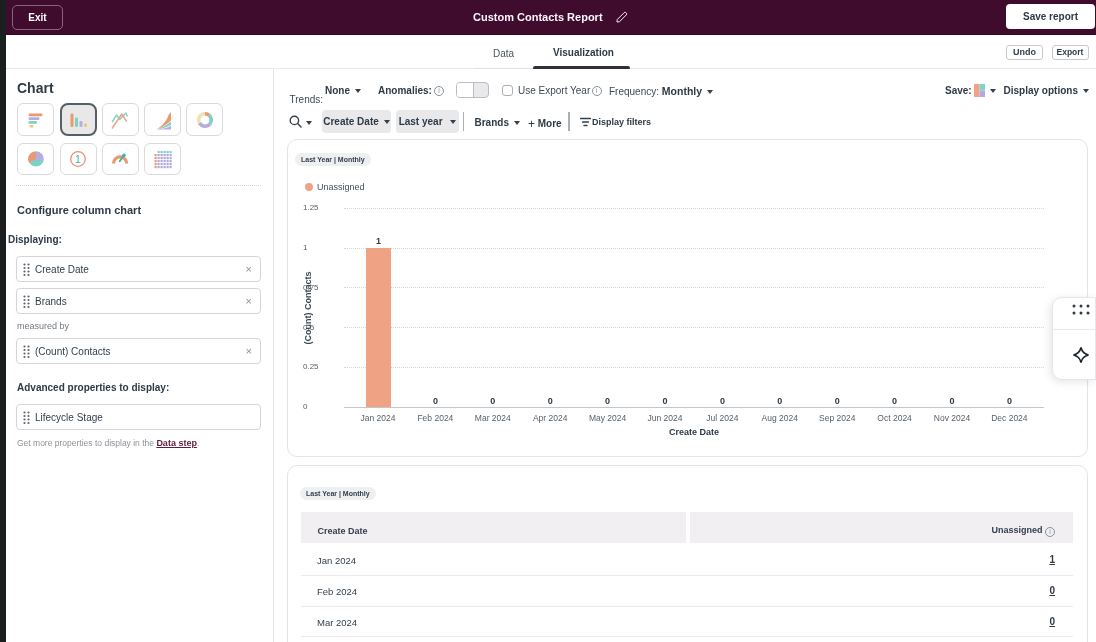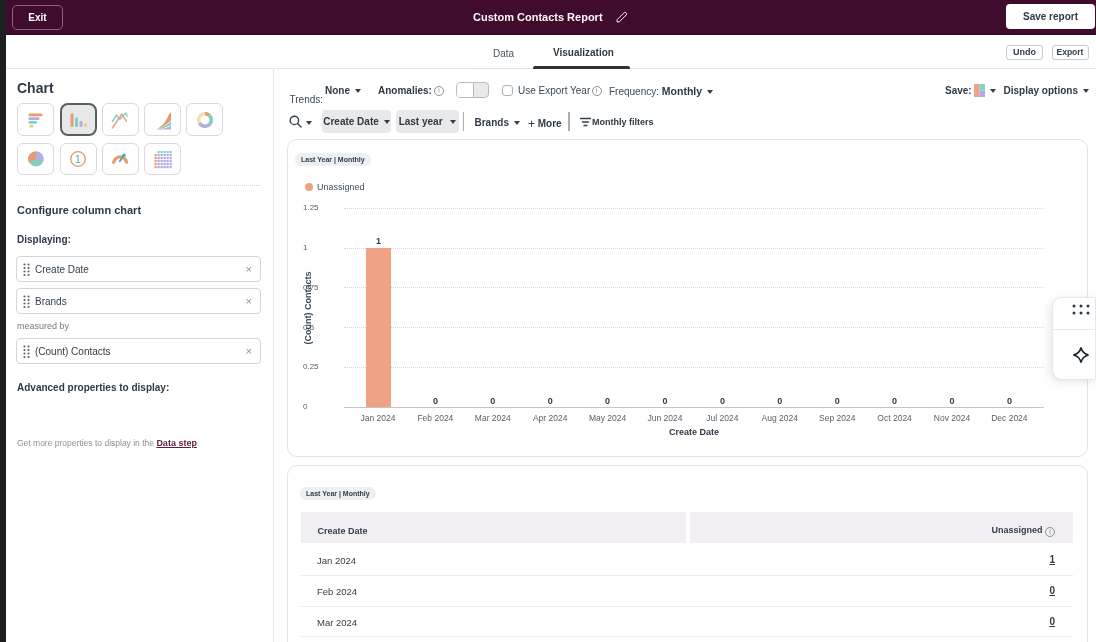--- a/index.html
+++ b/index.html
@@ -28,21 +28,21 @@
 
 
 #sidebar { left:6px; top:69px; width:268px; height:573px; background:#fff; border-right:1px solid #e5e5e7; }
 .sb { position:absolute; white-space:nowrap; }
 #sb-chart-h { left:11px; top:11px; font-size:14px; font-weight:bold; color:#2e3a45; }
 .cbtn { position:absolute; width:37px; height:33px; border:1px solid #dadadd; border-radius:6px; background:#fff; }
 .cbtn.sel { background:#e8e8e8; border:2px solid #555f66; border-radius:8px; }
 .cbtn svg { position:absolute; left:50%; top:50%; transform:translate(-50%,-50%); }
 #sep1 { left:10px; top:116px; width:245px; border-top:1px dotted #d5d5da; }
 #sb-conf { left:11px; top:135px; font-size:11px; font-weight:bold; color:#2e3a45; }
-#sb-disp { left:11px; top:165px; font-size:10px; font-weight:bold; color:#2e3a45; }
+#sb-disp { left:2px; top:165px; font-size:10px; font-weight:bold; color:#2e3a45; }
 .chip { position:absolute; left:10px; width:245px; height:26px; border:1px solid #d5d5d8; border-radius:4px; background:#fff; }
 .chip .grip { position:absolute; left:6px; top:6px; width:7px; height:14px; }
 .chip .lbl { position:absolute; left:18px; top:7px; font-size:10px; color:#33404d; white-space:nowrap; }
 .chip .x { position:absolute; right:8px; top:6px; font-size:11px; color:#8a9299; }
 #sb-meas { left:11px; top:252px; font-size:9px; color:#73797f; }
 #sb-avail { left:11px; top:313px; font-size:10px; font-weight:bold; color:#2e3a45; }
 #sb-note { left:11px; top:369px; font-size:8.5px; color:#8d9297; }
 #sb-note a { color:#611c3c; font-weight:bold; font-size:9px; text-decoration:underline; }
 
 
@@ -255,20 +255,35 @@
           <circle cx="1.5" cy="8.5" r="1.1"></circle>
           <circle cx="5.5" cy="8.5" r="1.1"></circle>
           <circle cx="1.5" cy="12" r="1.1"></circle>
           <circle cx="5.5" cy="12" r="1.1"></circle>
         </g>
       </svg>
     <span class="lbl">(Count) Contacts</span>
       <span class="x">×</span>
   </div>
   <div id="sb-avail" class="sb">Advanced properties to display:</div>
+  <div class="chip" style="top:335px;">
+    <svg class="grip" viewBox="0 0 7 14">
+        <g fill="#5a646d">
+          <circle cx="1.5" cy="1.5" r="1.1"></circle>
+          <circle cx="5.5" cy="1.5" r="1.1"></circle>
+          <circle cx="1.5" cy="5" r="1.1"></circle>
+          <circle cx="5.5" cy="5" r="1.1"></circle>
+          <circle cx="1.5" cy="8.5" r="1.1"></circle>
+          <circle cx="5.5" cy="8.5" r="1.1"></circle>
+          <circle cx="1.5" cy="12" r="1.1"></circle>
+          <circle cx="5.5" cy="12" r="1.1"></circle>
+        </g>
+      </svg>
+    <span class="lbl">Lifecycle Stage</span>
+  </div>
   <div id="sb-note" class="sb">Get more properties to display in the <a>Data step</a>.</div>
 </div>
 
 <div id="main" class="abs">
 
   <div class="t1" style="left:15.5px; top:16px;margin-top:9px;">Trends:</div>
   <div class="t1b" style="left:51px; top:16px;">None<span class="caret"></span></div>
   <div class="t1b" style="left:104px; top:16px;">Anomalies:</div>
   <div class="abs info" style="left:160px; top:16.5px;">i</div>
   <div id="toggle" class="abs">
@@ -294,21 +309,21 @@
   <div class="abs" style="left:31.5px; top:52px; width:0; height:0; border-left:3.5px solid transparent; border-right:3.5px solid transparent; border-top:4.5px solid #33404d;"></div>
   <div class="pill2" style="left:48px; width:69px;">Create Date<span class="caret"></span></div>
   <div class="pill2" style="left:122px; width:63px;">Last year&nbsp;<span class="caret"></span></div>
   <div class="vdiv" style="left:188.5px;"></div>
   <div class="t1b" style="left:200.5px; top:48px;">Brands<span class="caret"></span></div>
   <div class="t1b" style="left:254px; top:48px;"><span style="font-weight:normal; font-size:12px; vertical-align:-1px;">+</span> More</div>
   <div class="vdiv" style="left:294px;"></div>
   <svg class="abs" style="left:306px; top:48px;" width="11" height="10" viewBox="0 0 11 10">
       <path d="M0.5 1.5 h10 M2.5 5 h6 M4 8.5 h3" stroke="#33404d" stroke-width="1.3" stroke-linecap="round"></path>
     </svg>
-  <div class="t1b" style="left:318px; top:48px; font-size:9px;">Monthly filters</div>
+  <div class="t1b" style="left:318px; top:48px; font-size:9px;">Display filters</div>
 
   <div id="chartcard" class="card">
     <div class="tagpill" style="left:7px; top:12.5px;">Last Year | Monthly</div>
     <div id="legend-dot" class="abs"></div>
     <div id="legend-lbl" class="abs">Unassigned</div>
     <div class="ytick" style="top:63px;">1.25</div>
     <div class="ytick" style="top:103px;">1</div>
     <div class="ytick" style="top:143px;">0.75</div>
     <div class="ytick" style="top:183px;">0.5</div>
     <div class="ytick" style="top:222px;">0.25</div>

